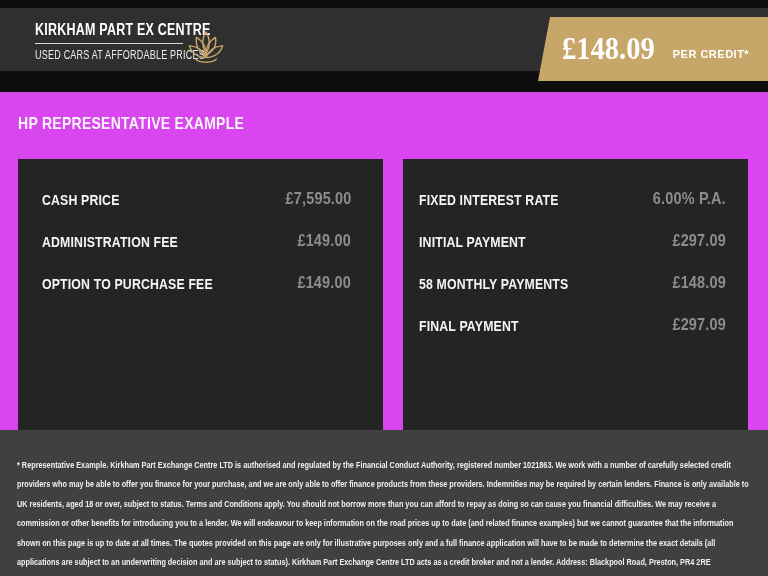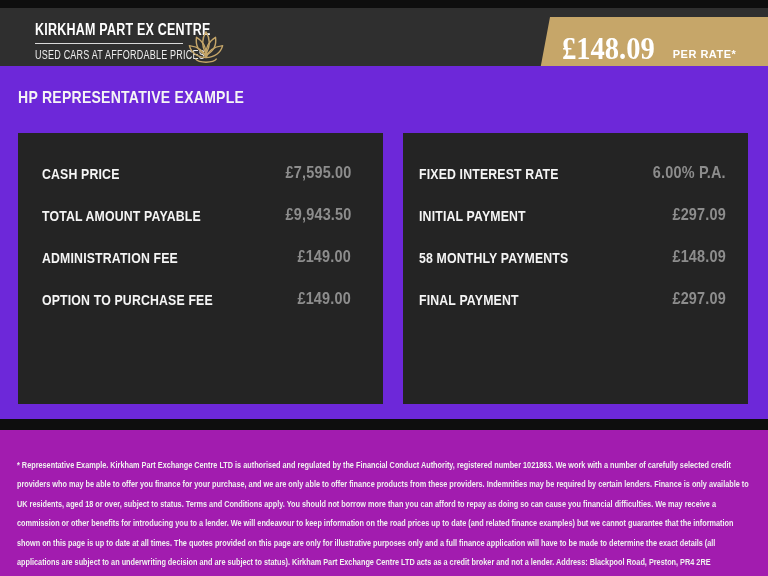--- a/index.html
+++ b/index.html
@@ -34,22 +34,22 @@
     font-family:"Liberation Serif", serif;
     font-size:31px;font-weight:700;color:#ffffff;white-space:nowrap;
     transform:scaleX(0.92);transform-origin:left center;
   }
   .price-period{
     font-size:11px;font-weight:700;color:#ffffff;margin-left:10px;margin-top:10px;
     letter-spacing:0.5px;white-space:nowrap;
   }
   
   .main-section{
-    position:absolute;top:66px;left:0;width:768px;height:353px;
-    background:#6d28d9;
+    position:absolute;top:92px;left:0;width:768px;height:353px;
+    background:#d946ef;
   }
   .page-title{
     position:absolute;left:18px;top:22px;
     font-size:16.5px;font-weight:700;color:#f5f5f5;white-space:nowrap;
     transform:scaleX(0.85);transform-origin:left center;letter-spacing:0.3px;
   }
   .panel{
     position:absolute;top:67px;height:271px;background:#242424;
     display:flex;flex-direction:column;box-sizing:border-box;
   }
@@ -60,21 +60,21 @@
     font-size:15px;font-weight:700;color:#f5f5f5;white-space:nowrap;
     transform:scaleX(0.82);transform-origin:left center;letter-spacing:0.2px;
   }
   .row-value{
     font-size:17px;font-weight:700;color:#8d8d8d;white-space:nowrap;
     transform:scaleX(0.85);transform-origin:right center;letter-spacing:0.2px;
   }
   
   .footer-section{
     position:absolute;top:430px;left:0;width:768px;height:146px;
-    background:#a21caf;
+    background:#404040;
   }
   .disclaimer{
     position:absolute;left:17px;top:25px;width:985px;
     font-size:9.8px;font-weight:700;color:#f0f0f0;line-height:19.4px;
     transform:scaleX(0.745);transform-origin:left top;
   }
 </style>
 </head>
 <body>
 
@@ -89,35 +89,31 @@
       <path d="M32 3 C25 14 25 28 32 40 C39 28 39 14 32 3 Z"></path>
       <path d="M16 12 C14 25 20 36 32 42 C33 31 28 19 16 12 Z"></path>
       <path d="M48 12 C50 25 44 36 32 42 C31 31 36 19 48 12 Z"></path>
       <path d="M4 26 C7 38 18 46 32 46 C29 36 19 28 4 26 Z"></path>
       <path d="M60 26 C57 38 46 46 32 46 C35 36 45 28 60 26 Z"></path>
       <path d="M14 48 C20 56 44 56 50 48"></path>
     </g>
   </svg>
   <div class="price-badge">
     <span class="price-amount">£148.09</span>
-    <span class="price-period">PER RATE*</span>
+    <span class="price-period">PER CREDIT*</span>
   </div>
 </div>
 
 <div class="main-section">
   <div class="page-title">HP REPRESENTATIVE EXAMPLE</div>
 
   <div class="panel panel-left">
     <div class="row">
       <span class="row-label">CASH PRICE</span>
       <span class="row-value">£7,595.00</span>
-    </div>
-    <div class="row">
-      <span class="row-label">TOTAL AMOUNT PAYABLE</span>
-      <span class="row-value">£9,943.50</span>
     </div>
     <div class="row">
       <span class="row-label">ADMINISTRATION FEE</span>
       <span class="row-value">£149.00</span>
     </div>
     <div class="row">
       <span class="row-label">OPTION TO PURCHASE FEE</span>
       <span class="row-value">£149.00</span>
     </div>
   </div>

